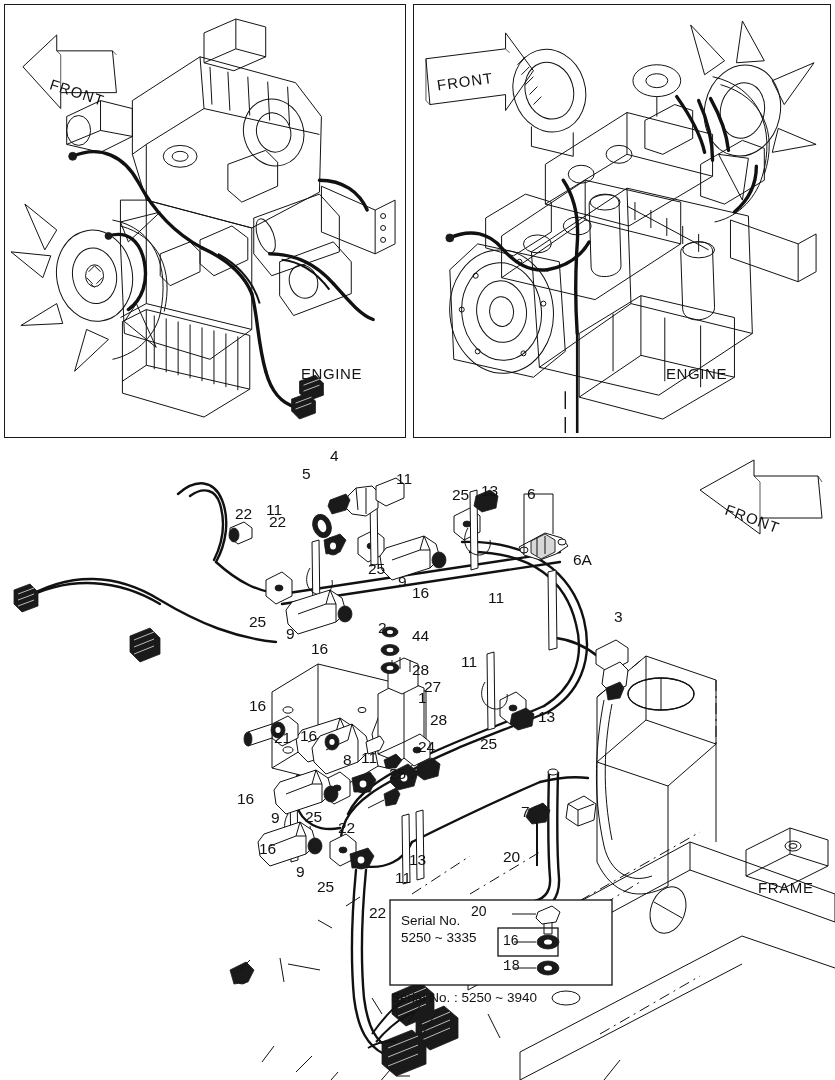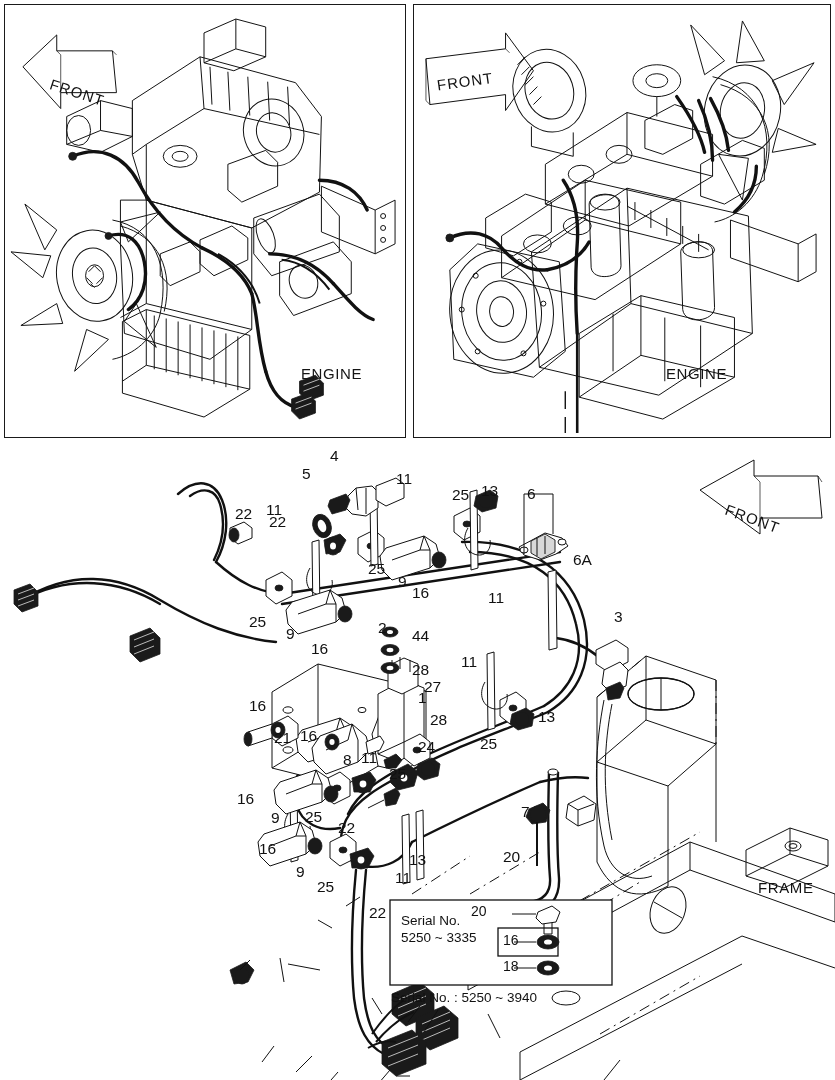--- a/index.html
+++ b/index.html
@@ -640,19 +640,19 @@
     <div class="callout" style="left:369px;top:463px;">22</div>
     <div class="callout" style="left:521px;top:362px;">7</div>
     <div class="callout" style="left:503px;top:407px;">20</div>
 
     <div class="serial-label" style="left:401px;top:471px;">
       <span>Serial No.</span><br>
       <span>5250 ~ 3335</span>
     </div>
     <div class="callout small" style="left:471px;top:462px;">20</div>
     <div class="callout small" style="left:503px;top:491px;">16</div>
-    <div class="callout small" style="left:503px;top:517px;">18</div>
+    <div class="callout small" style="left:503px;top:517px;font-family:Liberation Mono, monospace;">18</div>
     <div class="serial-label" style="left:391px;top:548px;">Serial No. : 5250 ~ 3940</div>
 
     <div class="frame-label" style="left:758px;top:390px;margin-top:47px;">FRAME</div>
   </div>
 
 </div>
 
 </body></html>

